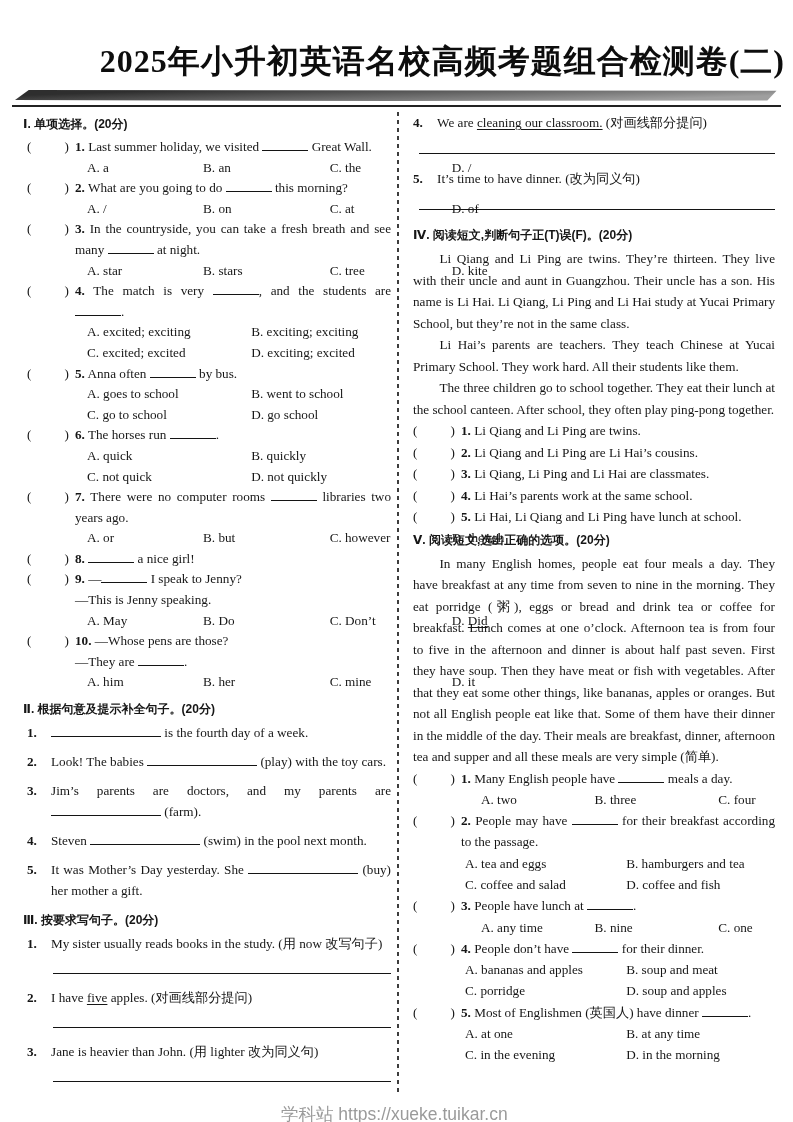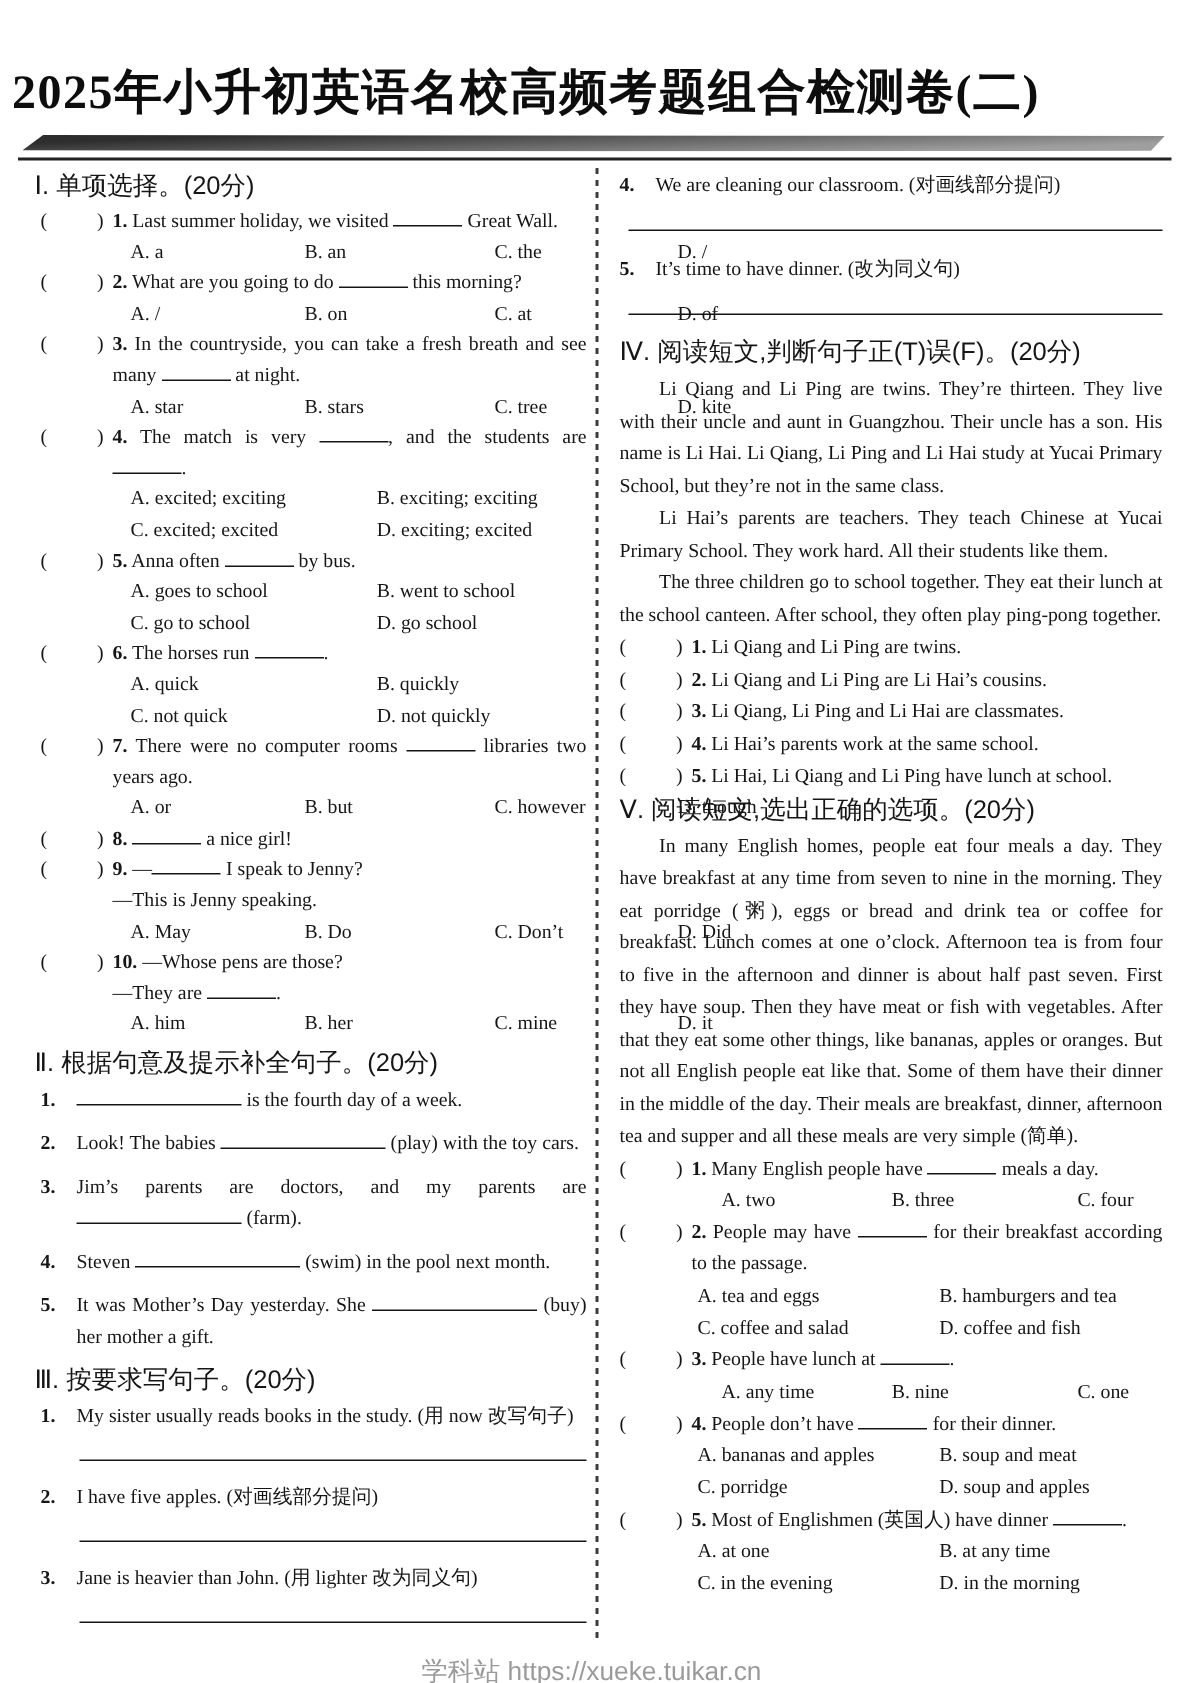--- a/index.html
+++ b/index.html
@@ -3,57 +3,57 @@
 <meta charset="utf-8">
 <style>
   html,body{margin:0;padding:0;}
   body{
     width:793px;height:1122px;overflow:hidden;background:#ffffff;
     font-family:"Liberation Serif","DejaVu Serif",serif;
     font-size:13.2px;color:#161616;position:relative;
   }
   .page{position:relative;width:100%;height:100%;}
   .title{
-    text-align:left;font-size:32px;font-weight:800;letter-spacing:1px;
+    text-align:right;font-size:32px;font-weight:800;letter-spacing:1px;
     margin:40px 8px 6px;color:#0d0d0d;
     font-family:"Liberation Serif","DejaVu Serif",serif;
   }
   .title-bar{
     height:11px;margin:6px 15px 0;
     background:linear-gradient(178deg,#2e2e2e 15%,#9f9f9f 85%);
     clip-path:polygon(0 92%,1.8% 0,99.8% 6%,98.6% 96%,50% 100%);
   }
   .cols{
     display:flex;margin:4px 12px 0;border-top:2px solid #222;padding-top:5px;
   }
   .col-left{width:385px;box-sizing:border-box;padding:0 6px 0 15px;}
   .v-divider{
     width:2px;flex:0 0 2px;
     background:repeating-linear-gradient(to bottom,#3d3d3d 0 4px,transparent 4px 8px);
   }
   .col-right{flex:1;box-sizing:border-box;padding:0 6px 0 14px;}
   .sec-heading{
     font-family:"Liberation Sans","DejaVu Sans",sans-serif;
-    font-weight:normal;font-size:17px;line-height:22px;margin:1px 0 2px;
+    font-weight:bold;font-size:12px;line-height:22px;margin:1px 0 2px;
   }
   .col-left .sec-heading{margin-left:-4px;}
   .mt{margin-top:5px;}
   
   .qblock{line-height:20.6px;}
   .qline{display:flex;}
   .paren{display:inline-flex;justify-content:space-between;flex:0 0 42px;margin-right:6px;}
   .qbody{flex:1;text-align:justify;}
   .qno{font-weight:bold;}
   .o4{display:grid;grid-template-columns:25% 28.5% 27% 19.5%;margin-left:60px;gap:40px;}
   .o22{display:grid;grid-template-columns:54% 46%;margin-left:60px;}
   .col-right .o4{margin-left:68px;}
   .col-right .o22{margin-left:52px;grid-template-columns:52% 48%;font-family:Liberation Serif, serif;}
   .blk{display:inline-block;width:46px;height:.82em;border-bottom:1.4px solid #141414;}
   .blk-l{width:110px;}
-  .ul{text-underline-offset:2px;}
+  .ul{text-decoration:underline;text-underline-offset:2px;}
   
   .it{display:flex;line-height:21px;}
   .s2 .it{margin-bottom:8px;}
   .ino{flex:0 0 24px;font-weight:bold;}
   .ibody{flex:1;text-align:justify;}
   .ansline{height:0;border-bottom:1.6px solid #141414;margin:19px 0 13px 26px;}
   .col-right .ansline{margin:20px 0 14px 6px;}
   
   .psg{margin:0;text-align:justify;line-height:21.5px;}
   .ind{text-indent:2em;}

